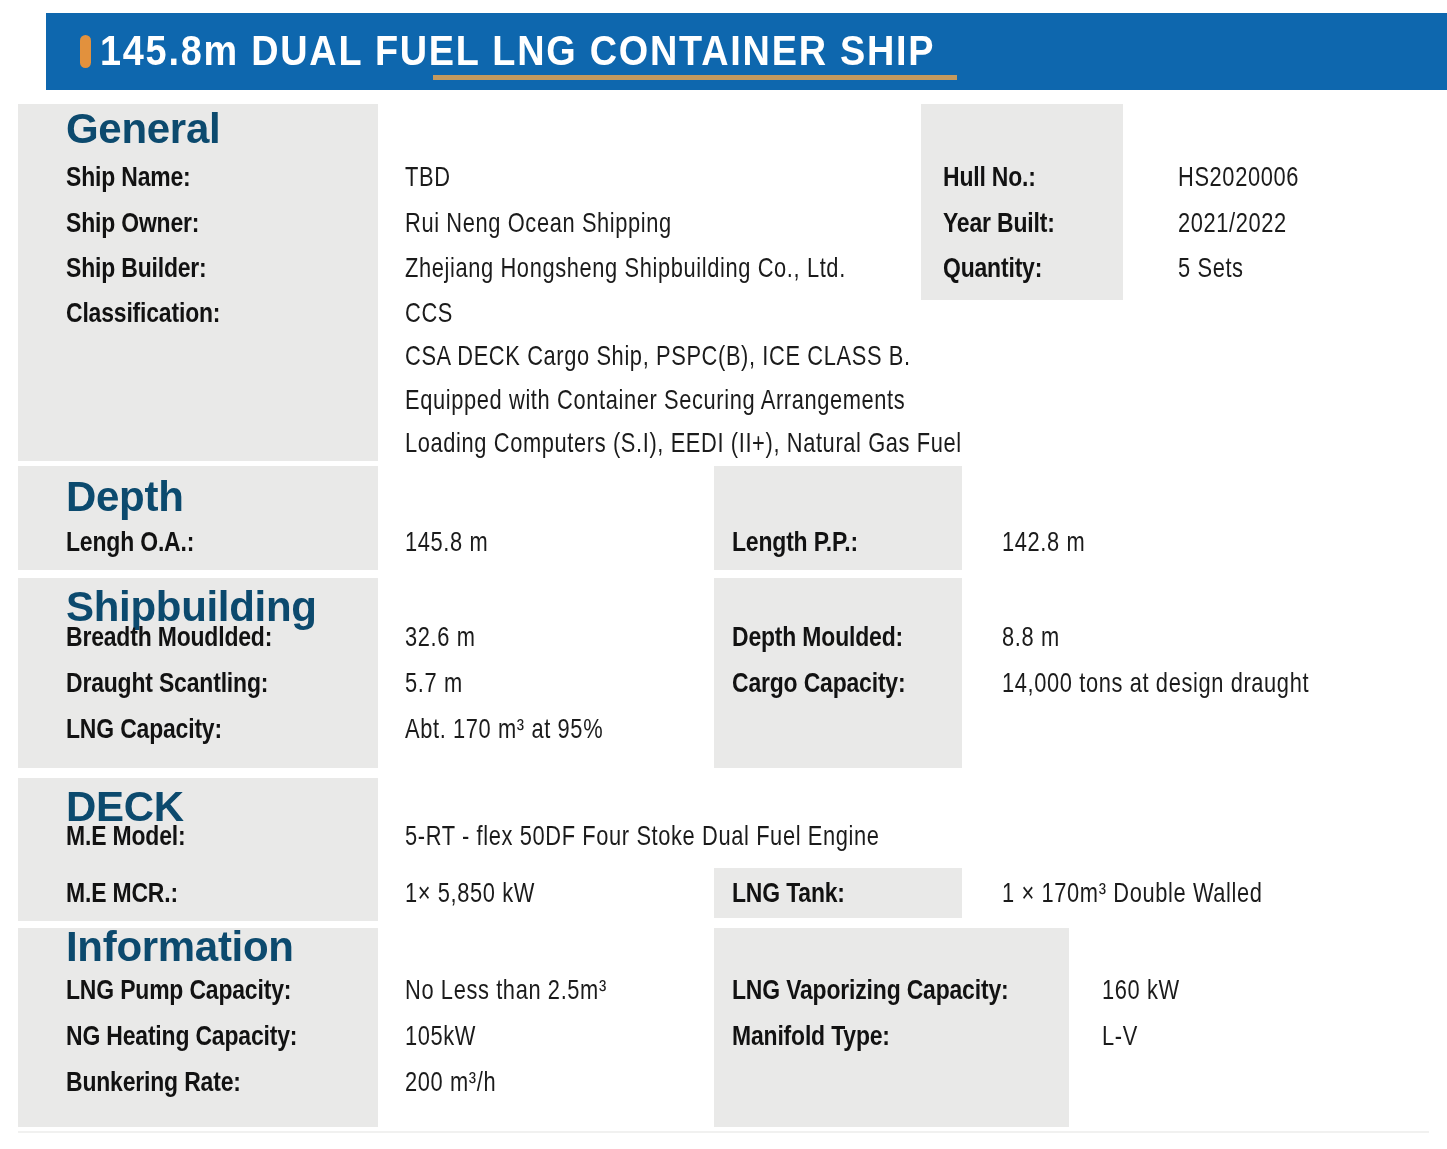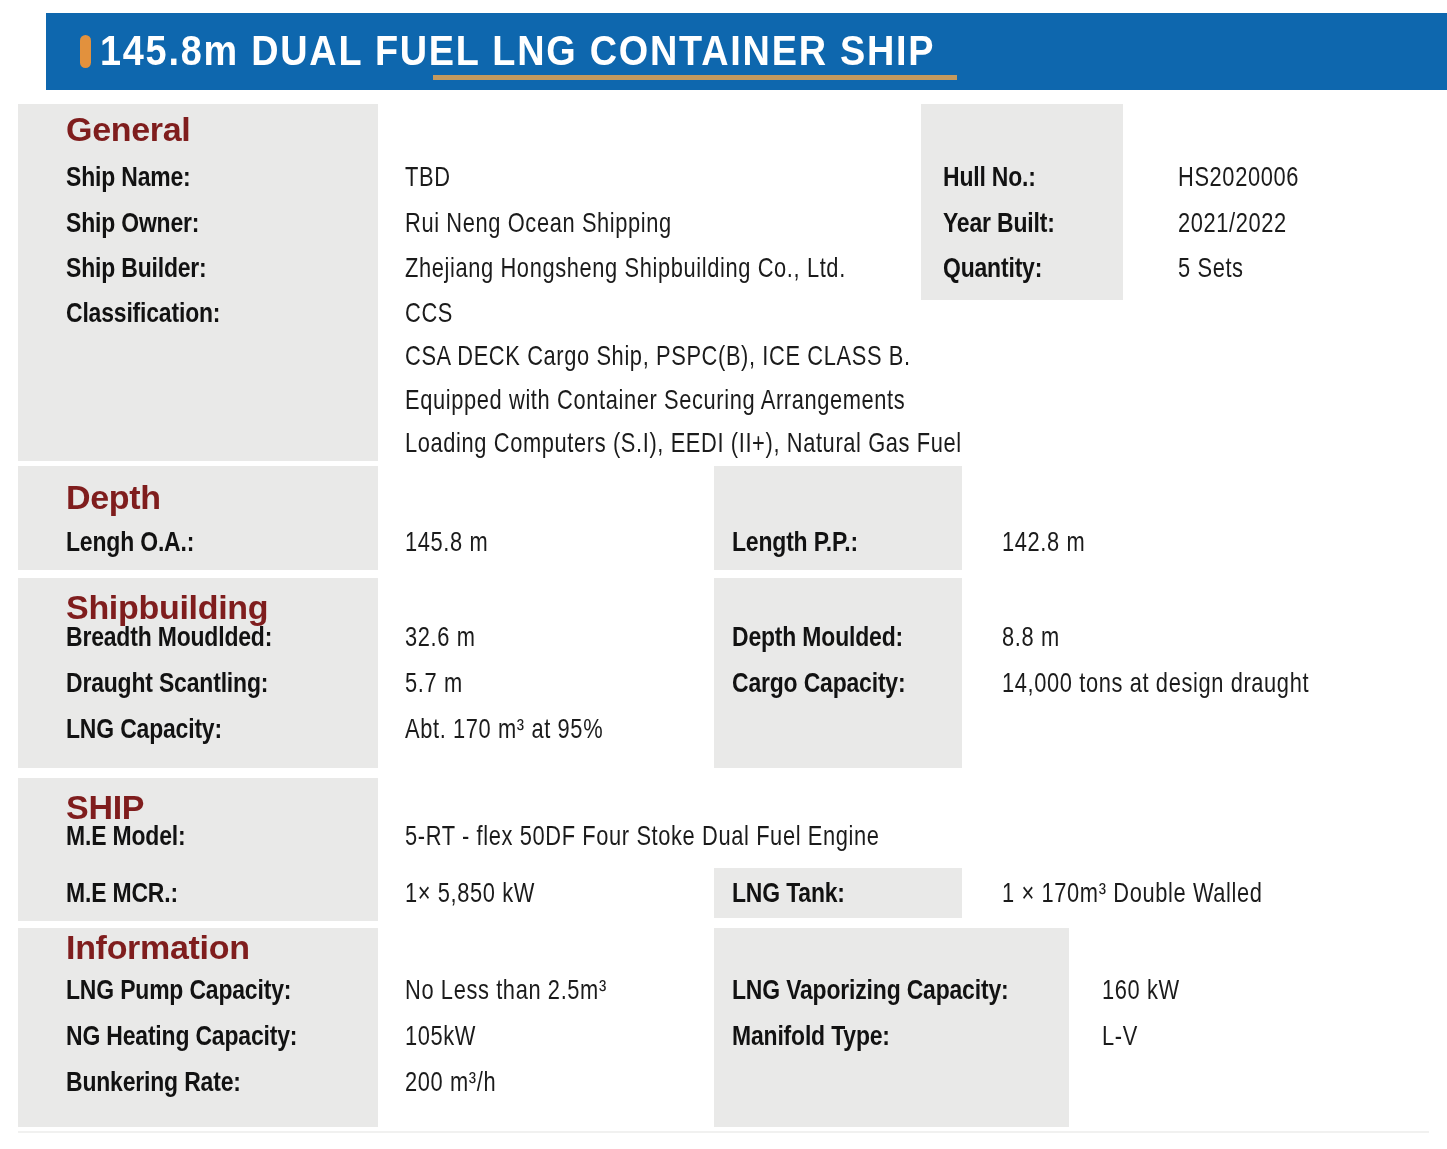--- a/index.html
+++ b/index.html
@@ -13,21 +13,21 @@
   .doc-title {
     position:absolute; left:54px; top:0; height:74px; line-height:74px;
     font-size:43px; font-weight:700; color:#ffffff; white-space:nowrap;
     letter-spacing:2px; transform:scaleX(0.88); transform-origin:0 50%;
   }
   .title-underline { position:absolute; left:387px; top:62px; width:524px; height:5px; background:#C49A5F; }
   
   .panel, .lbox { position:absolute; background:#E9E9E8; }
   
   .t { position:absolute; white-space:nowrap; transform-origin:0 50%; }
-  .h  { font-size:34px; font-weight:700; line-height:46px; height:46px; color:#7f1d1d; letter-spacing:-0.3px; }
+  .h  { font-size:42px; font-weight:700; line-height:46px; height:46px; color:#0c4a6e; letter-spacing:-0.3px; }
   .lbl{ font-size:27px; font-weight:700; line-height:36px; height:36px; color:#121212; transform:scaleX(0.85); letter-spacing:-0.2px; }
   .val{ font-size:28px; font-weight:400; line-height:36px; height:36px; color:#1b1b1b; transform:scaleX(0.78); letter-spacing:0.8px; }
   .bottom-rule { position:absolute; left:18px; top:1131px; width:1411px; height:2px; background:#F1F1F0; }
 </style>
 </head>
 <body>
 
 <div id="page">
 
   <div class="header-band">
@@ -84,21 +84,21 @@
   <div class="t val" style="left:405px;top:711px;">Abt. 170 m³ at 95%</div>
 
   <div class="t lbl" style="left:732px;top:619px;">Depth Moulded:</div>
   <div class="t lbl" style="left:732px;top:665px;">Cargo Capacity:</div>
 
   <div class="t val" style="left:1002px;top:619px;">8.8 m</div>
   <div class="t val" style="left:1002px;top:665px;">14,000 tons at design draught</div>
 
   <div class="panel" style="left:18px;top:778px;width:360px;height:143px;"></div>
   <div class="lbox" style="left:714px;top:868px;width:248px;height:50px;"></div>
-  <div class="t h" style="left:66px;top:784px;">SHIP</div>
+  <div class="t h" style="left:66px;top:784px;">DECK</div>
 
   <div class="t lbl" style="left:66px;top:818px;">M.E Model:</div>
   <div class="t lbl" style="left:66px;top:875px;">M.E MCR.:</div>
 
   <div class="t val" style="left:405px;top:818px;">5-RT - flex 50DF Four Stoke Dual Fuel Engine</div>
   <div class="t val" style="left:405px;top:875px;">1× 5,850 kW</div>
 
   <div class="t lbl" style="left:732px;top:875px;">LNG Tank:</div>
   <div class="t val" style="left:1002px;top:875px;">1 × 170m³ Double Walled</div>
 

